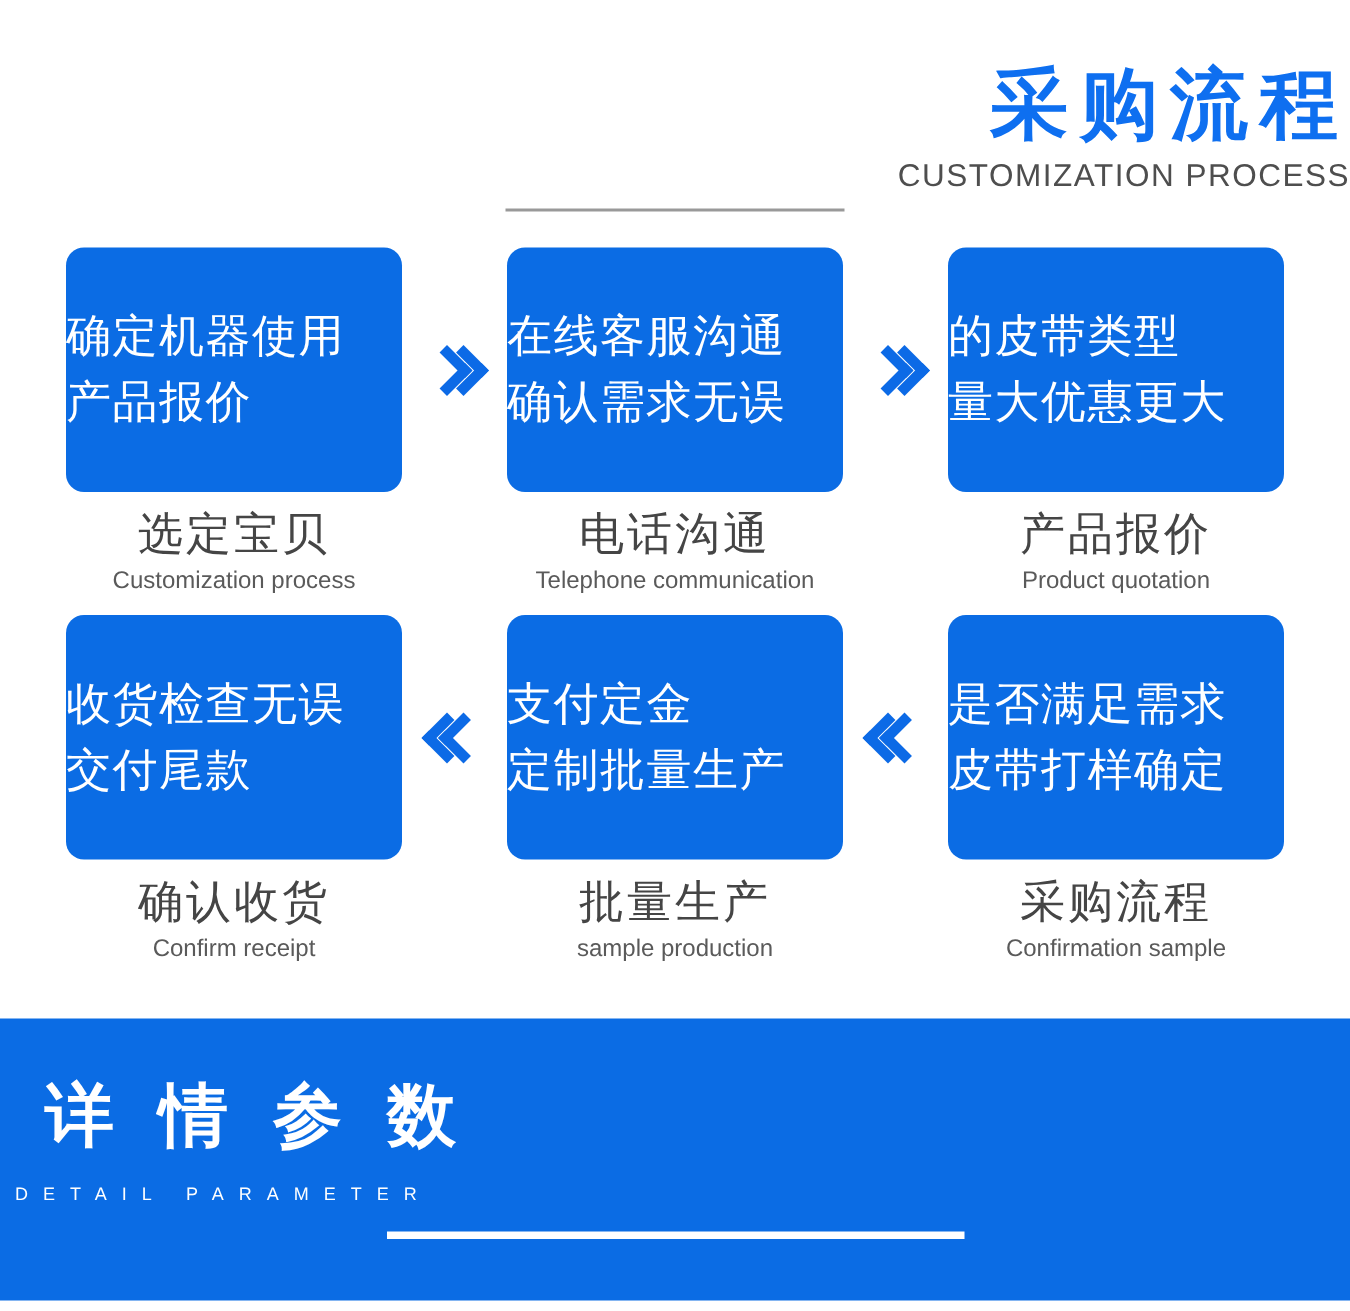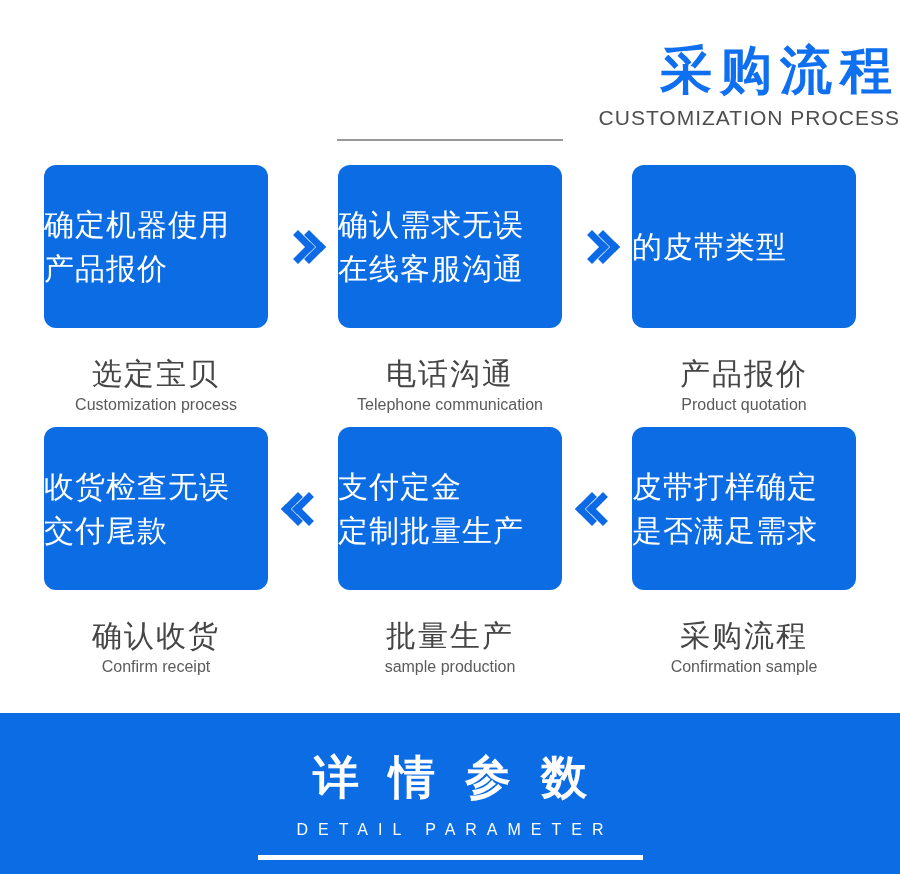--- a/index.html
+++ b/index.html
@@ -64,21 +64,21 @@
     display: flex;
     flex-direction: column;
     justify-content: center;
     align-items: flex-start;
     font-size: 30px;
     line-height: 44px;
     font-weight: 500;
     letter-spacing: 1px;
   }
   .label-cn {
-    margin-top: 28px;
+    margin-top: 11px;
     font-size: 30px;
     line-height: 36px;
     color: var(--heading-gray);
     letter-spacing: 2px;
   }
   .label-en {
     margin-top: 3px;
     font-size: 16px;
     line-height: 20px;
     color: var(--subtext-gray);
@@ -111,34 +111,33 @@
     transform: rotate(-45deg);
   }
   .chev.left + .chev.left { margin-left: -13px; }
 
   
   .footer {
     margin-top: 36px;
     width: 900px;
     height: 188px;
     background: var(--footer-blue);
-    text-align: center;
     padding-top: 33px;
   }
   .footer-title {
     font-size: 46px;
     line-height: 62px;
     font-weight: bold;
     color: #ffffff;
     letter-spacing: 30px;
     text-indent: 30px;
   }
   .footer-subtitle {
     margin-top: 10px;
-    font-size: 16px;
+    font-size: 12px;
     line-height: 24px;
     color: #ffffff;
     letter-spacing: 10px;
     text-indent: 10px;
   }
   .footer-divider {
     width: 385px;
     height: 5px;
     background: #ffffff;
     margin: 13px auto 0 auto;
@@ -165,35 +164,36 @@
       <div class="label-en">Customization process</div>
     </div>
 
     <div class="arrow-cell">
       <span class="chev right"></span>
       <span class="chev right"></span>
     </div>
 
     <div class="step">
       <div class="step-box">
+        <span>在线客服沟通</span>
         <span>确认需求无误</span>
-        <span>在线客服沟通</span>
       </div>
       <div class="label-cn">电话沟通</div>
       <div class="label-en">Telephone communication</div>
     </div>
 
     <div class="arrow-cell">
       <span class="chev right"></span>
       <span class="chev right"></span>
     </div>
 
     <div class="step">
       <div class="step-box">
         <span>的皮带类型</span>
+        <span>量大优惠更大</span>
       </div>
       <div class="label-cn">产品报价</div>
       <div class="label-en">Product quotation</div>
     </div>
   </div>
 
   <div class="flow-row">
     <div class="step">
       <div class="step-box">
         <span>收货检查无误</span>
@@ -217,22 +217,22 @@
       <div class="label-en">sample production</div>
     </div>
 
     <div class="arrow-cell">
       <span class="chev left"></span>
       <span class="chev left"></span>
     </div>
 
     <div class="step">
       <div class="step-box">
+        <span>是否满足需求</span>
         <span>皮带打样确定</span>
-        <span>是否满足需求</span>
       </div>
       <div class="label-cn">采购流程</div>
       <div class="label-en">Confirmation sample</div>
     </div>
   </div>
 
 </div>
 
 <div class="footer">
   <div class="footer-title">详情参数</div>

